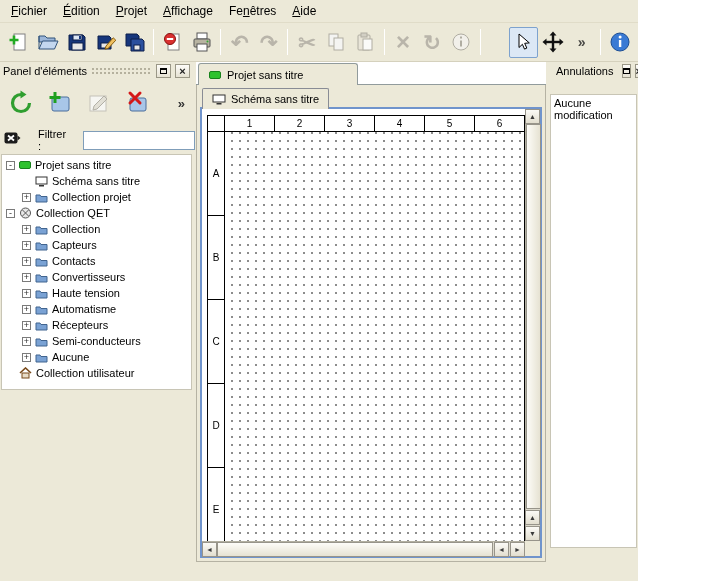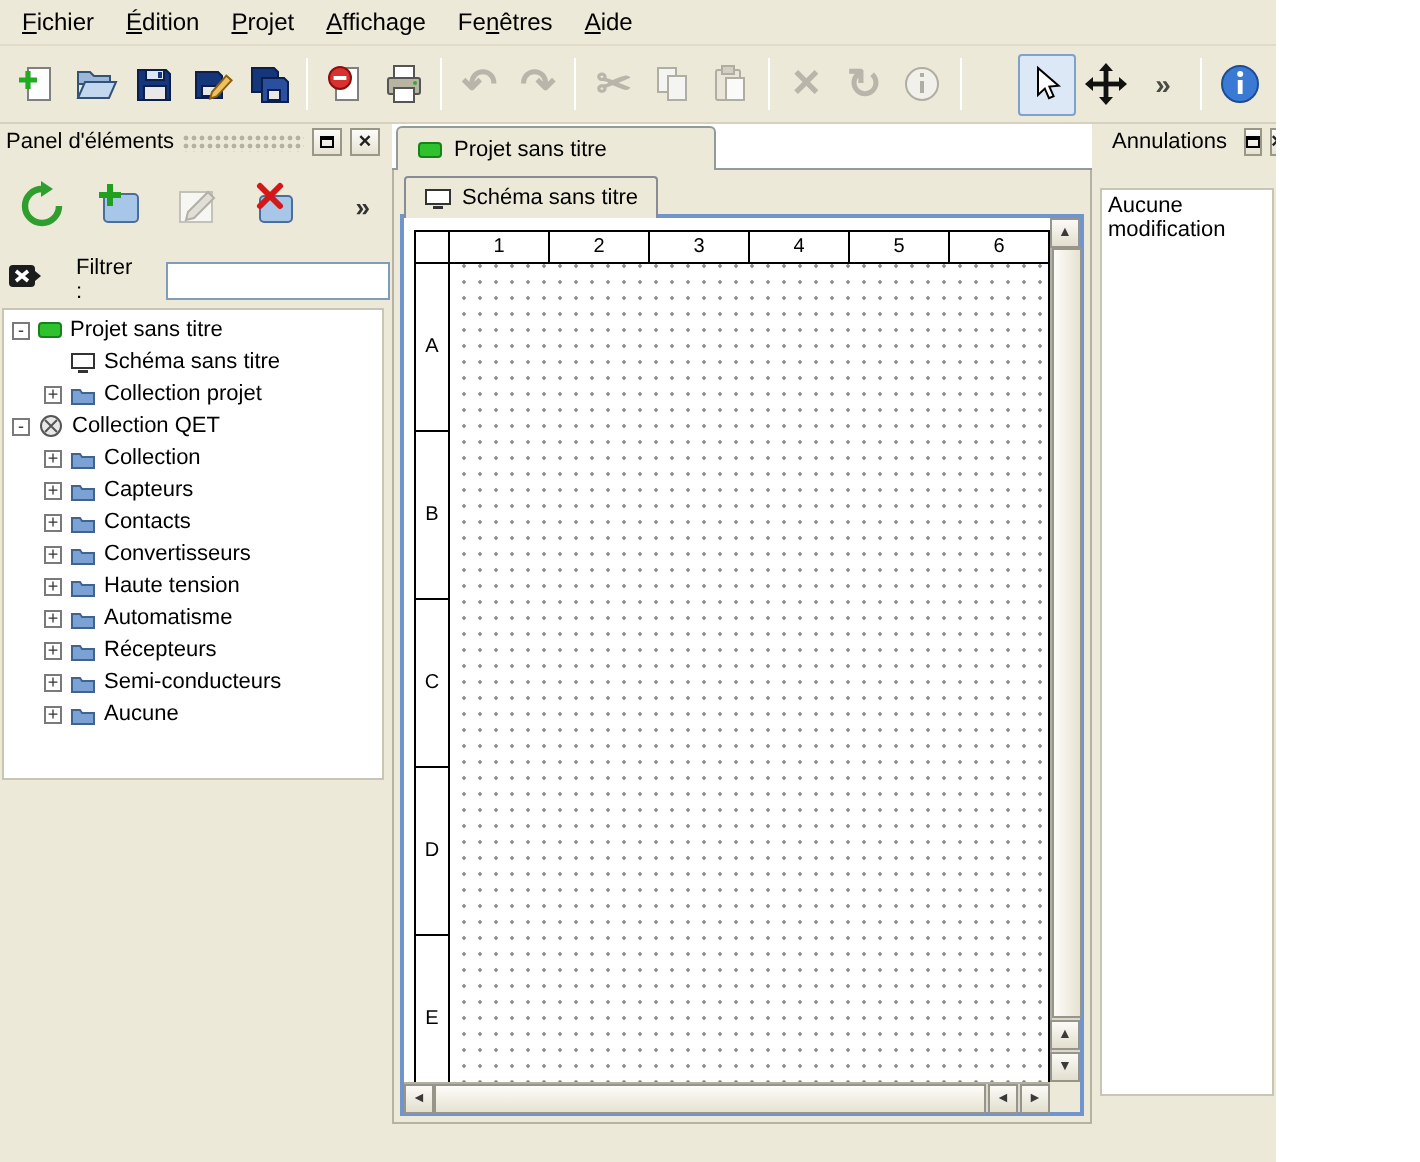--- a/index.html
+++ b/index.html
@@ -369,20 +369,30 @@
         <span>Semi-conducteurs</span>
       </div>
       <div class="tree-row lv1">
         <span class="expander">+</span>
         <span class="ticon">
             <svg width="13" height="11">
               <path d="M1 3 h4 l1 1.5 h6 v5.5 H1 z" fill="#7aa2d4" stroke="#41648f"></path>
             </svg>
           </span>
         <span>Aucune</span>
+      </div>
+      <div class="tree-row lv0">
+        <span class="exp-spacer"></span>
+        <span class="ticon">
+            <svg width="13" height="12">
+              <path d="M1 6 L6.5 1 L12 6" fill="none" stroke="#7a4a1a" stroke-width="1.6"></path>
+              <rect x="3" y="6" width="7" height="5" fill="#e8dcc8" stroke="#7a4a1a"></rect>
+            </svg>
+          </span>
+        <span>Collection utilisateur</span>
       </div>
     </div>
     <div class="left-fill"></div>
   </div>
 
   <div class="center">
     <div class="proj-tabbar">
       <div class="proj-tab">
         <span class="ic-project"></span>
         <span>Projet sans titre</span>

